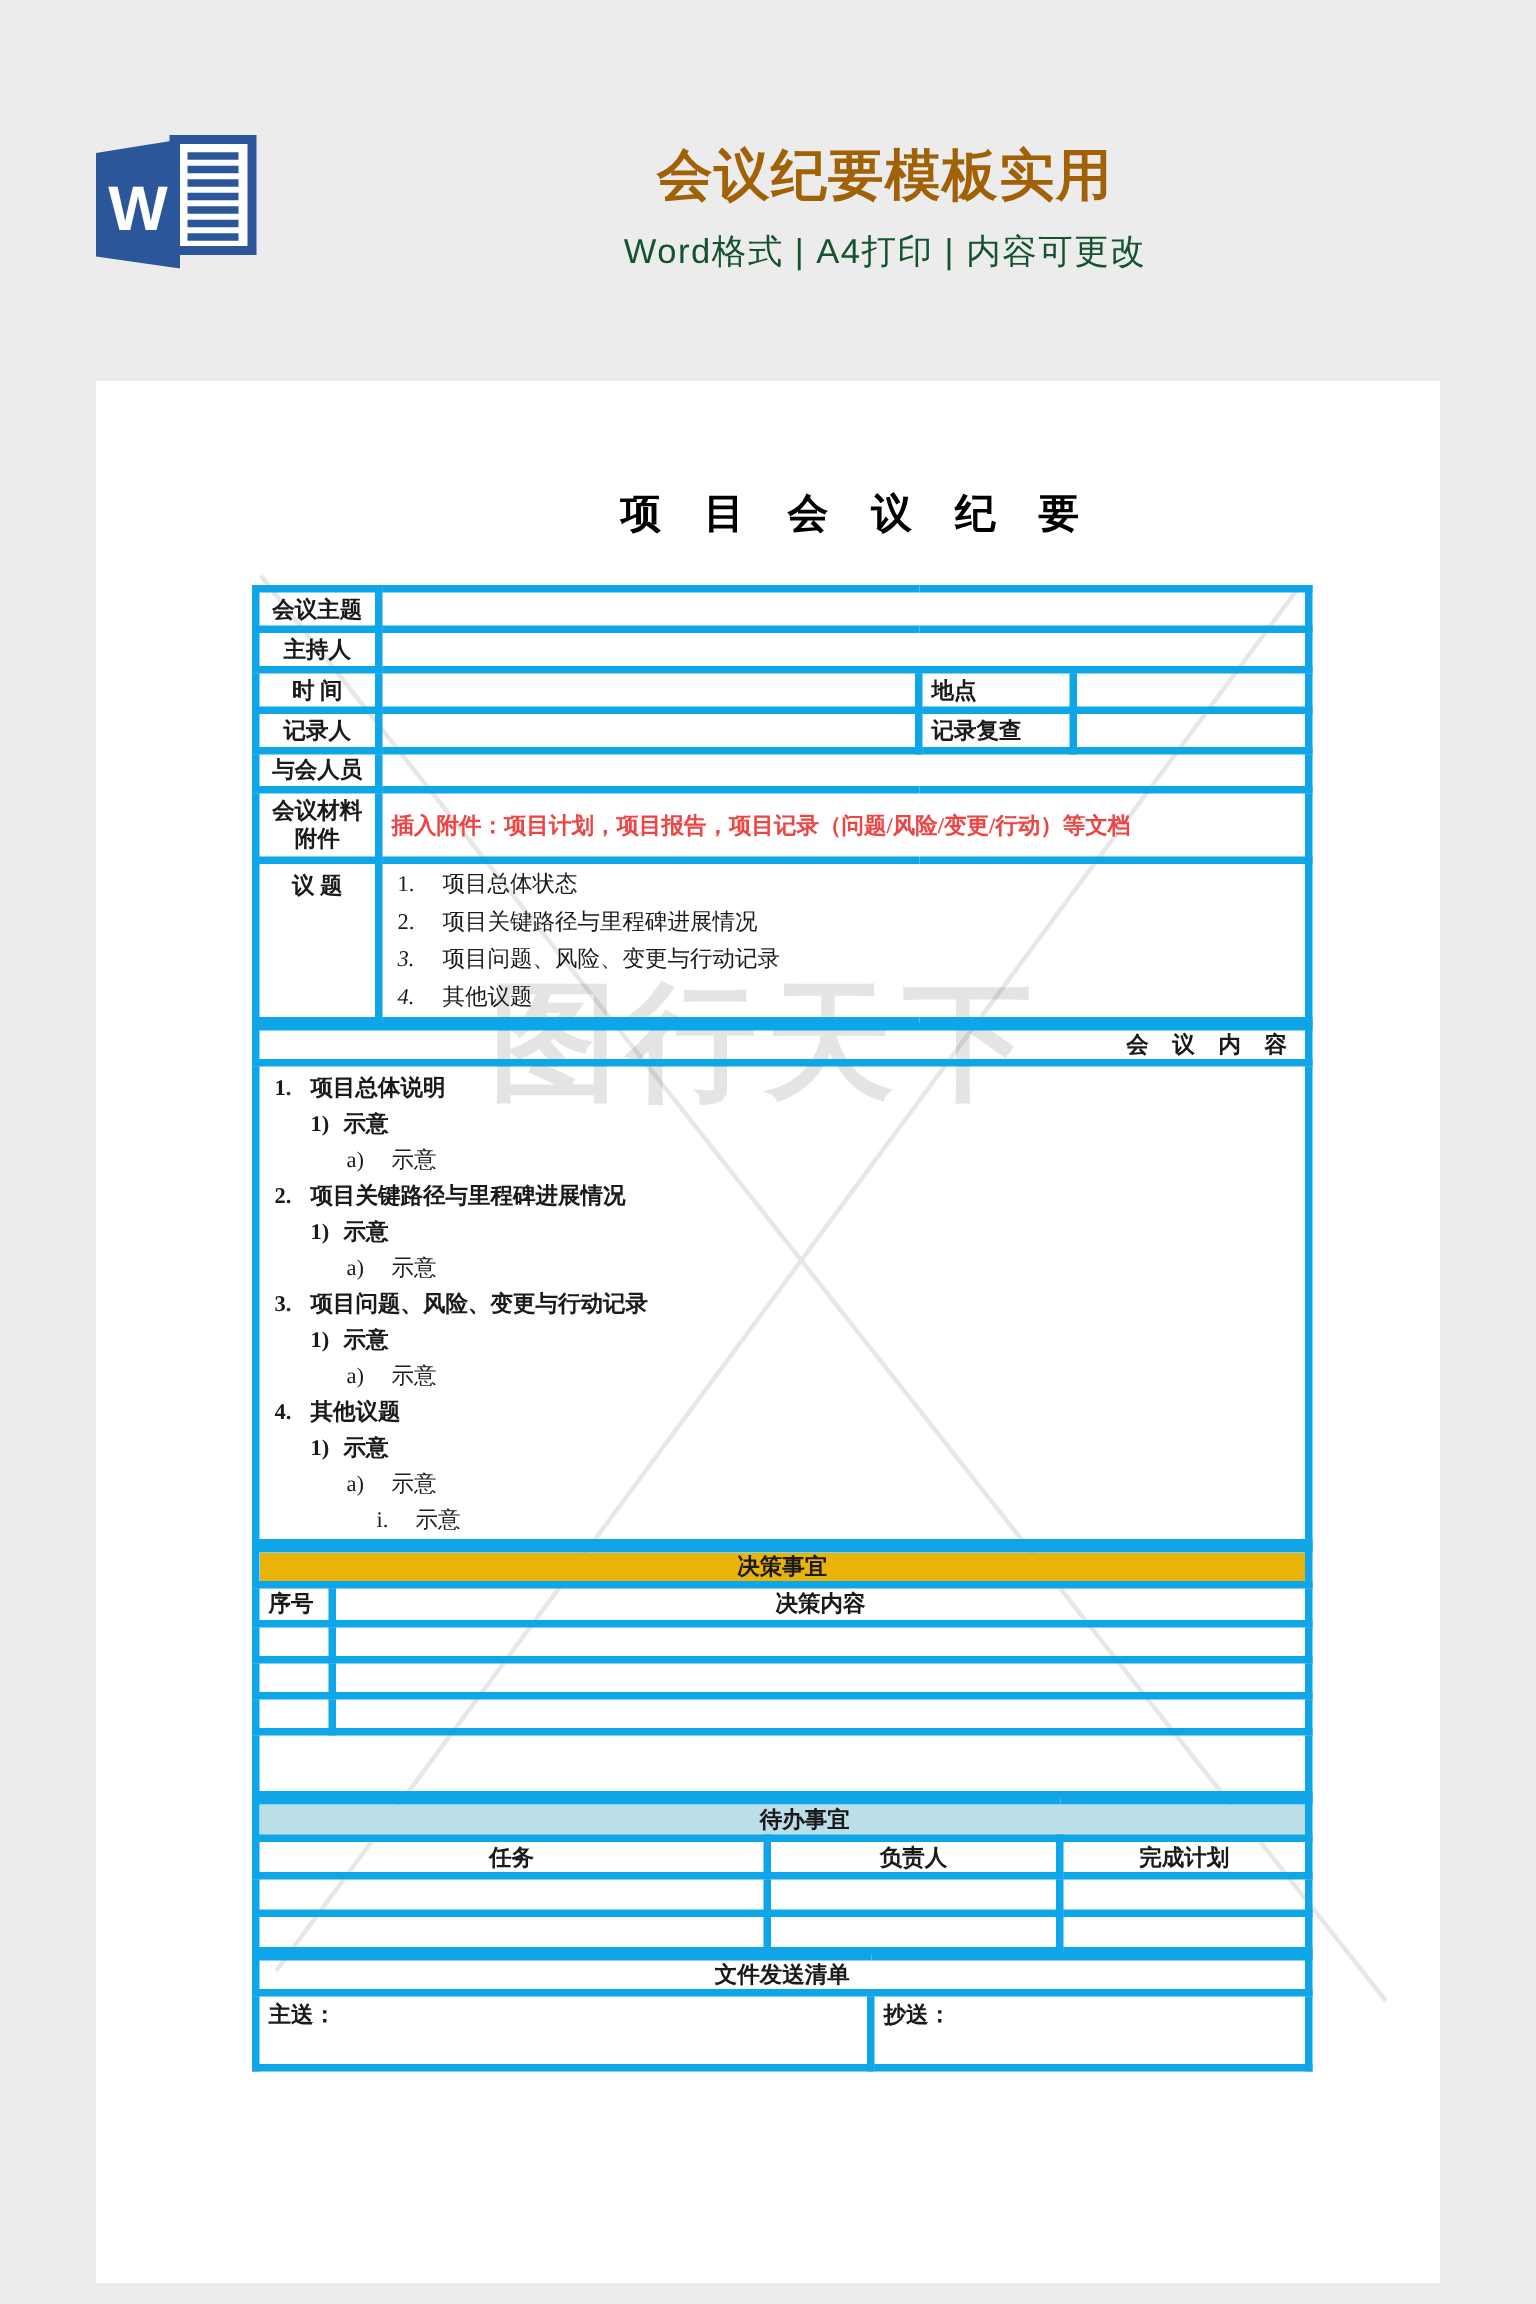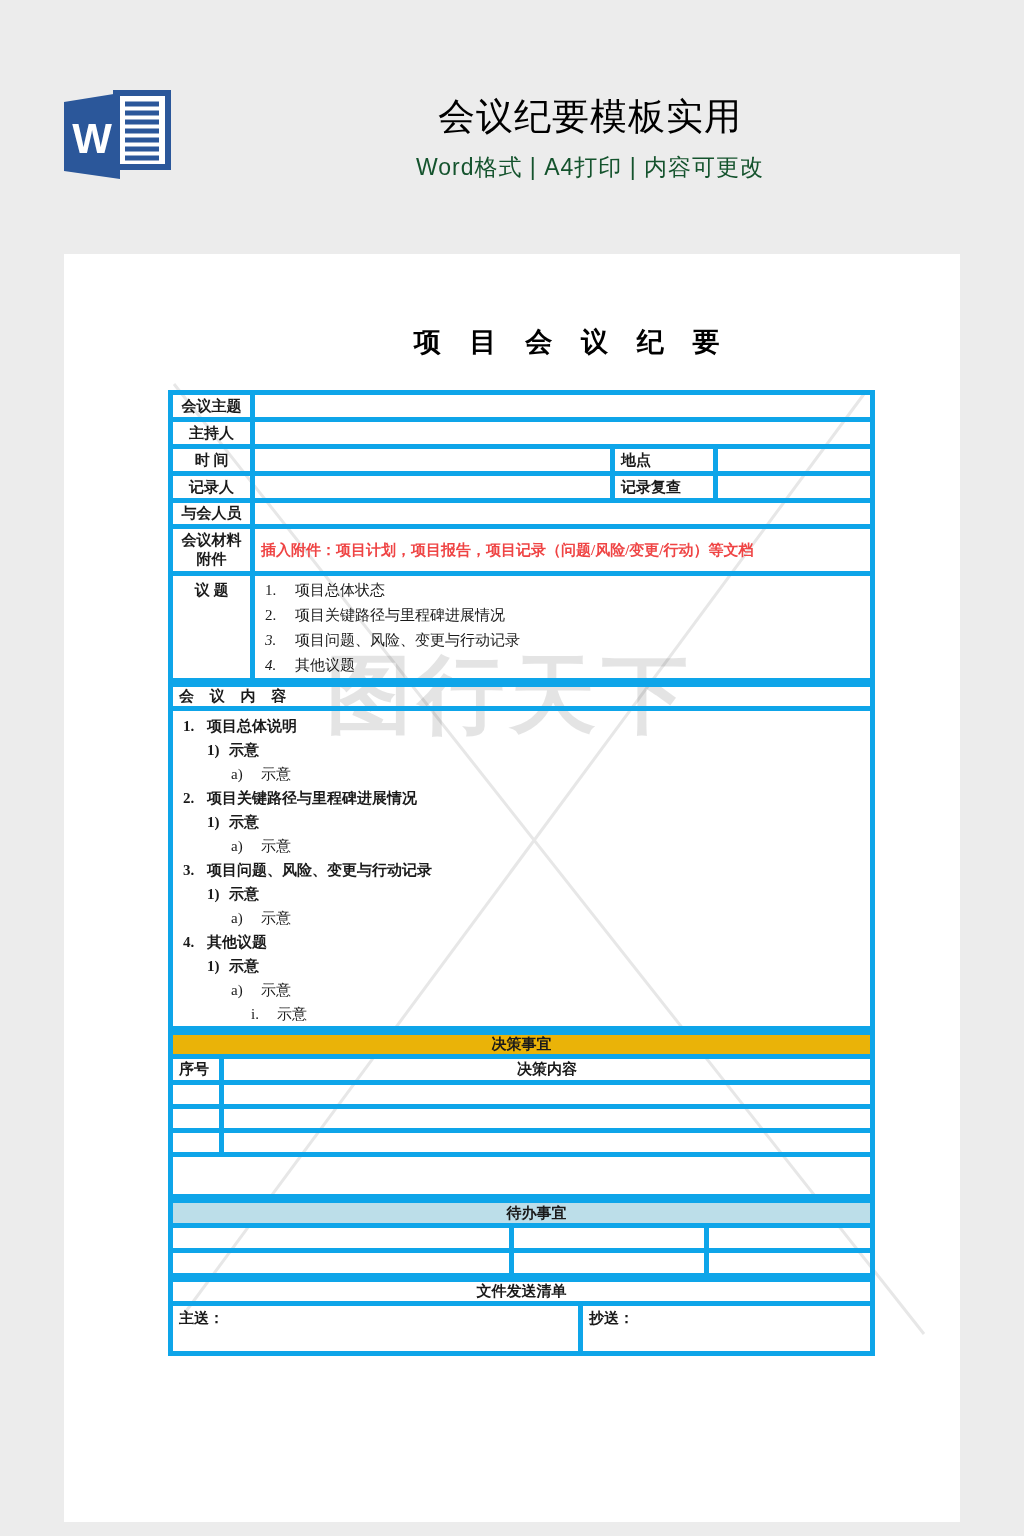--- a/index.html
+++ b/index.html
@@ -9,21 +9,21 @@
     background:#ECECEC;
     font-family:"Liberation Serif","DejaVu Serif",serif;
     color:#1a1a1a;
     overflow:hidden;
   }
   
   .banner { position:absolute; left:0; top:0; width:1024px; height:254px; }
   .word-icon { position:absolute; left:62px; top:90px; width:112px; height:92px; }
   .banner-text { position:absolute; left:170px; right:14px; top:94px; text-align:center;
                  font-family:"Liberation Sans","DejaVu Sans",sans-serif; }
-  .banner-title { font-size:37px; font-weight:normal; color:#000000; line-height:46px; letter-spacing:1px; }
+  .banner-title { font-size:37px; font-weight:bold; color:#a16207; line-height:46px; letter-spacing:1px; }
   .banner-sub { font-size:23px; color:#14532d; margin-top:12px; letter-spacing:1px; }
 
   
   .page { position:absolute; left:64px; top:254px; width:896px; height:1268px; background:#ffffff; }
   .watermark-svg { position:absolute; left:0; top:0; width:896px; height:1268px; pointer-events:none; }
 
   .doc-title { position:absolute; top:70px; left:0; width:1016px; text-align:center;
                font-size:27px; font-weight:bold; letter-spacing:11px; color:#000; }
 
   .tables { position:absolute; left:104px; top:136px; width:702px; }
@@ -33,21 +33,21 @@
   .lbl { text-align:center; font-weight:bold; }
   .ct  { text-align:center; }
   .bold { font-weight:bold; }
   .top { vertical-align:top; }
   .h27 td{ height:27px; } .h26 td{ height:26px; } .h47 td{ height:47px; }
   .h102 td{ height:102px; } .h24 td{ height:24px; } .h25 td{ height:25px; }
   .h42 td{ height:42px; } .h50 td{ height:50px; } .h312 td{ height:312px; }
   .red-note { color:#ef4444; font-weight:bold; font-size:15px; }
   .hdr-blue { background:#eab308; text-align:center; font-weight:bold; }
   .hdr-cyan { background:#BCDEE9; text-align:center; font-weight:bold;padding-left:36px; }
-  .sec-hdr { text-align:left; font-weight:bold; letter-spacing:6px; }
+  .sec-hdr { text-align:right; font-weight:bold; letter-spacing:6px; }
 
   
   .agenda-line { line-height:25px; padding-left:4px; }
   .agenda-line .num { display:inline-block; width:30px; }
   .num-italic { font-style:italic; }
 
   
   .ol-line { line-height:24px; white-space:nowrap; }
   .lv1 { padding-left:4px; font-weight:bold; }
   .lv1 .num { display:inline-block; width:24px; }
@@ -212,20 +212,25 @@
       <colgroup>
           <col style="width:341px">
           <col style="width:195px">
           <col style="width:166px">
         </colgroup>
       <tbody>
           <tr class="h25">
         <td colspan="3" class="hdr-cyan">待办事宜</td>
       </tr>
       <tr class="h25">
+        <td class="ct bold">任务</td>
+        <td class="ct bold">负责人</td>
+        <td class="ct bold">完成计划</td>
+      </tr>
+      <tr class="h25">
             <td></td>
             <td></td>
             <td></td>
           </tr>
       <tr class="h25">
             <td></td>
             <td></td>
             <td></td>
           </tr>
     </tbody>

